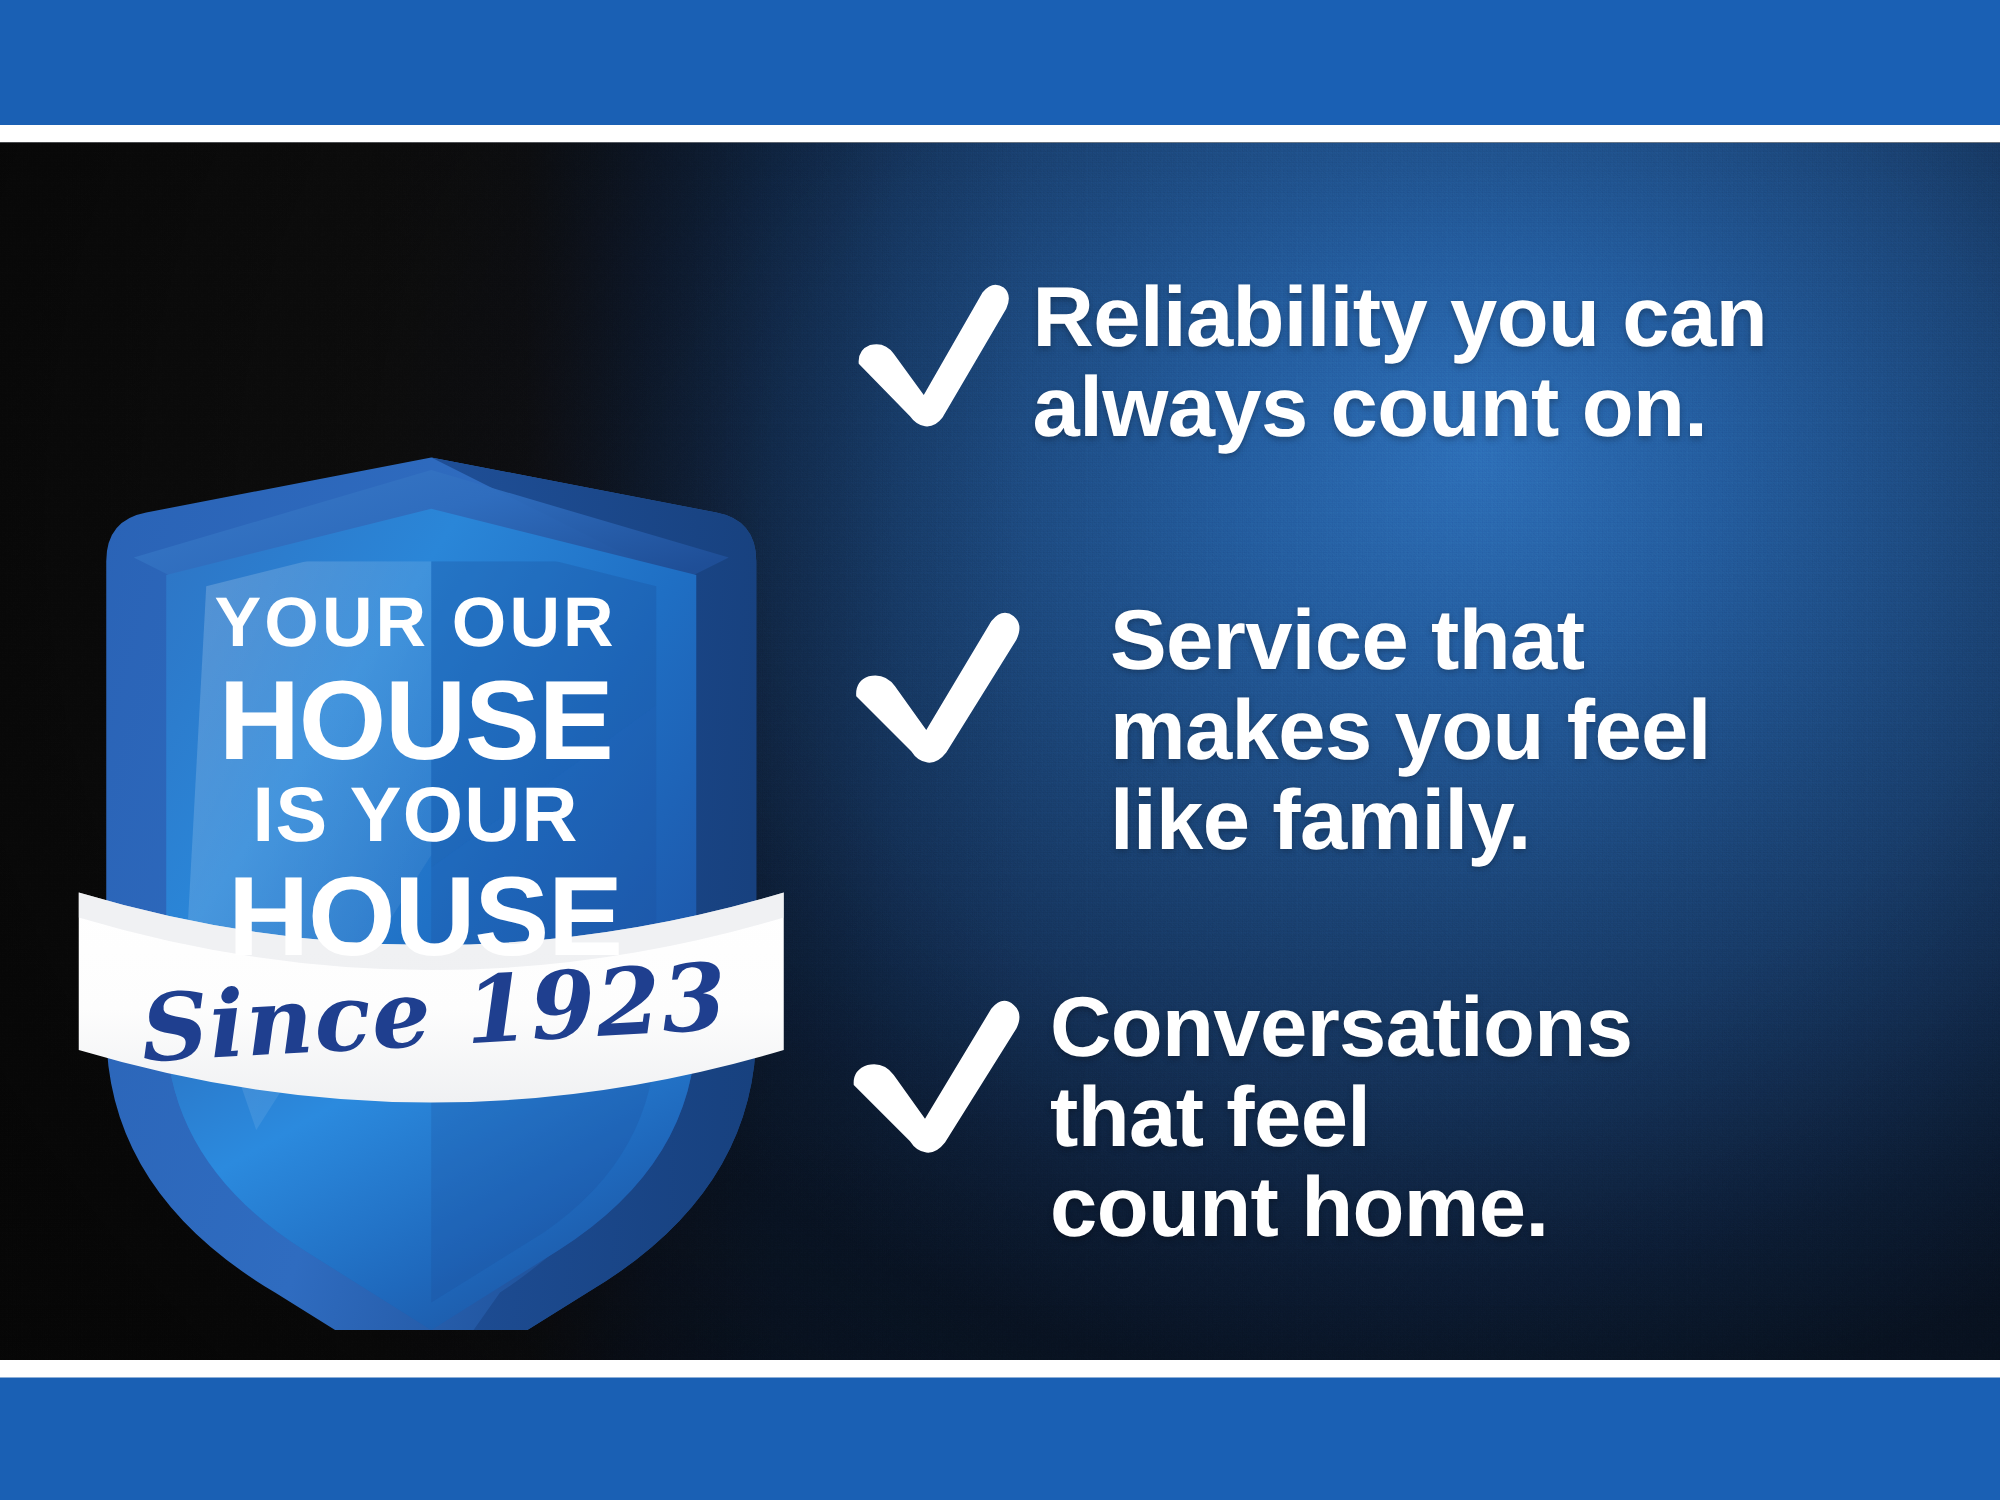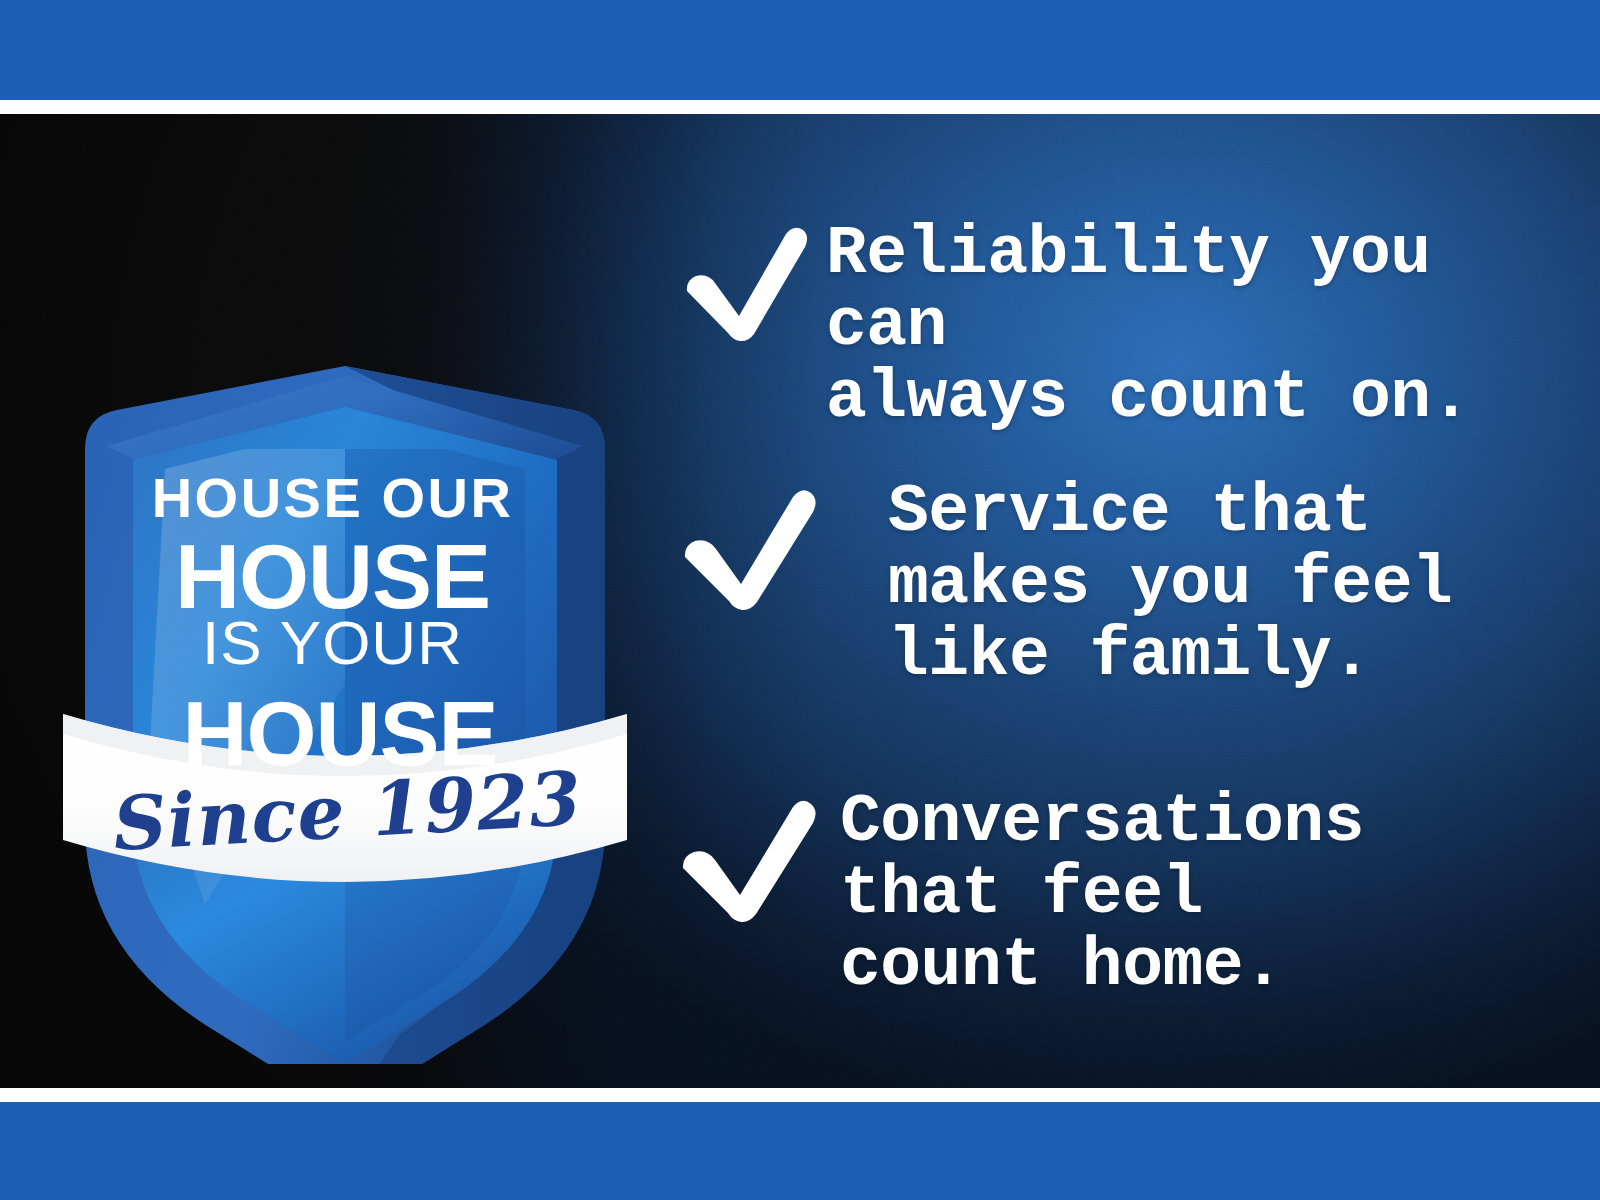--- a/index.html
+++ b/index.html
@@ -58,38 +58,38 @@
     background-size:17px 19px, 13px 15px, 23px 21px;
   }
 
   
   .badge{position:absolute;left:55px;top:150px;width:580px;height:800px;}
   .badge svg{position:absolute;left:0;top:0;}
   .bl-where{position:absolute;left:50px;top:206px;width:455px;text-align:center;
     font-size:56px;font-weight:700;letter-spacing:2.5px;color:#fff;line-height:1;}
   .bl-house1{position:absolute;left:40px;top:268px;width:475px;text-align:center;
     font-size:90px;font-weight:700;letter-spacing:-1px;color:#fff;line-height:1;}
-  .bl-isyour{position:absolute;left:45px;top:348px;width:465px;text-align:center;
-    font-size:62px;font-weight:400;letter-spacing:1px;color:#fff;line-height:1;}
+  .bl-isyour{position:absolute;left:45px;top:358px;width:465px;text-align:center;
+    font-size:62px;font-weight:700;letter-spacing:1px;color:#fff;line-height:1;}
   .bl-house2{position:absolute;left:45px;top:425px;width:480px;text-align:center;
     font-size:90px;font-weight:700;letter-spacing:-1px;color:#fff;line-height:1;}
   .bl-since{
     position:absolute;left:20px;top:510px;width:545px;text-align:center;
     font-family:"DejaVu Serif", serif;font-style:italic;font-weight:700;
     font-size:74px;color:#1f3f8f;letter-spacing:1px;line-height:1;
     transform:rotate(-3.2deg);
   }
 
   
   .bullets{position:absolute;left:0;top:0;width:1600px;height:974px;}
   .bullet{position:absolute;}
   .check{position:absolute;}
   .btext{
     position:absolute;color:#ffffff;font-weight:700;
-    font-family:Liberation Mono, monospace;
+    font-family:Liberation Sans, sans-serif;
     font-size:68px;line-height:72px;letter-spacing:-.5px;
     text-shadow:0 2px 5px rgba(0,0,0,.25);
     white-space:pre-line;
   }
   #b1{left:0;top:0;}
   #b1 .check{left:682px;top:112px;}
   #b1 .btext{left:826px;top:104px;width:700px;}
   #b2{left:0;top:0;}
   #b2 .check{left:680px;top:375px;}
   #b2 .btext{left:888px;top:362px;width:680px;}
@@ -171,21 +171,21 @@
 
           <path d="M110 205 L290 160 L290 420 L150 640 L95 480 Z" fill="url(#gFacet)"></path>
           <path d="M290 160 L470 205 L470 300 L290 430 Z" fill="#1b4f9c" opacity="0.30"></path>
           <path d="M290 430 L470 300 L470 560 Q470 660 380 722 L290 778 Z" fill="#1a4b96" opacity="0.22"></path>
         </g>
 
         <path d="M8 450 Q290 534 572 450 L572 576 Q290 660 8 576 Z" fill="url(#gRibbon)"></path>
         <path d="M8 450 Q290 534 572 450 L572 470 Q290 554 8 470 Z" fill="#e3e6ea" opacity="0.55"></path>
       </svg>
 
-      <div class="bl-where">HOUSE OUR</div>
+      <div class="bl-where">YOUR OUR</div>
       <div class="bl-house1">HOUSE</div>
       <div class="bl-isyour">IS YOUR</div>
       <div class="bl-house2">HOUSE</div>
       <div class="bl-since">Since 1923</div>
     </div>
 
     <div class="bullets">
 
       <div class="bullet" id="b1">
         <svg class="check" width="128" height="116" viewBox="0 0 128 116">

